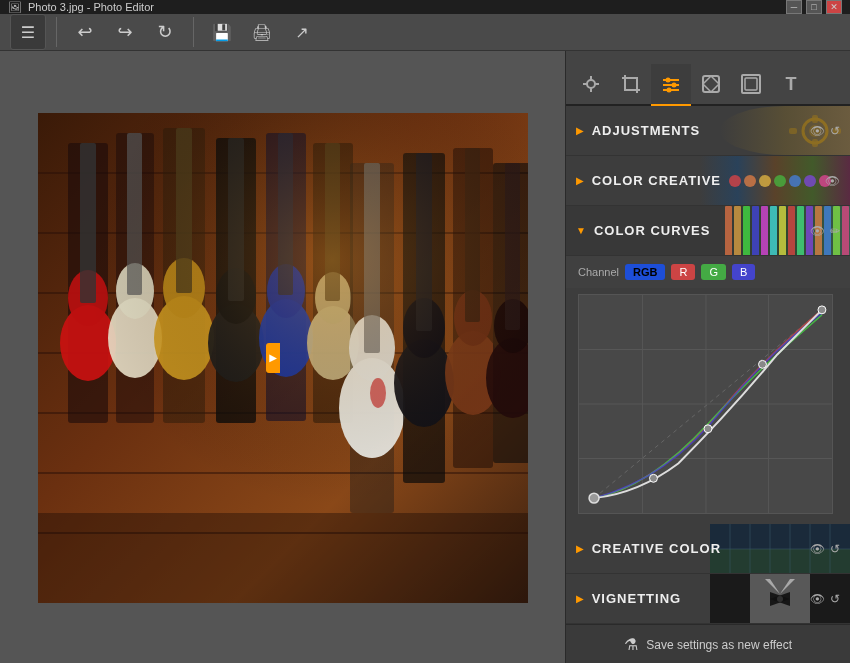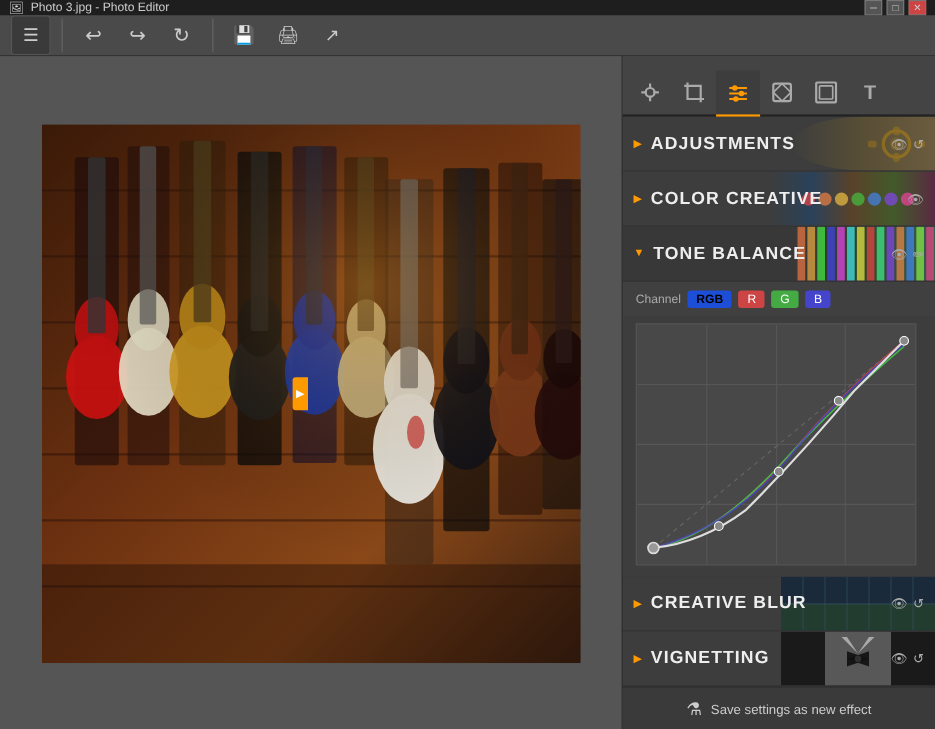--- a/index.html
+++ b/index.html
@@ -126,21 +126,21 @@
       display: flex;
       align-items: center;
       padding: 0 10px;
       gap: 8px;
       cursor: pointer;
       position: relative;
       overflow: hidden;
     }
     .section-header-text {
       font-weight: bold;
-      font-size: 16px;
+      font-size: 13px;
       letter-spacing: 1px;
       color: #eee;
       z-index: 1;
       position: relative;
     }
     .section-arrow {
       font-size: 10px;
       color: #f90;
       z-index: 1;
     }
@@ -505,21 +505,21 @@
             <circle cx="55" cy="23" r="6" fill="#44cc44" opacity="0.8"></circle>
             <circle cx="70" cy="23" r="6" fill="#4488ff" opacity="0.8"></circle>
             <circle cx="85" cy="23" r="6" fill="#8844ff" opacity="0.8"></circle>
             <circle cx="100" cy="23" r="6" fill="#ff44aa" opacity="0.8"></circle>
           </svg>
         </div>
 
         <div class="tone-section">
           <div class="tone-header" style="border-bottom: 1px solid #333;">
             <span style="color:#f90; font-size:10px;">▼</span>
-            <span class="section-header-text">TONE BALANCE</span>
+            <span class="section-header-text">COLOR CURVES</span>
             <div class="section-icons">
               <span class="section-icon-btn">👁</span>
               <span class="section-icon-btn">✏</span>
             </div>
             <div class="tone-bg"></div>
 
             <svg style="position:absolute; right:0; top:0; bottom:0; width:130px; height:50px; opacity:0.7;" viewBox="0 0 130 50">
               <rect x="5" y="0" width="7" height="50" fill="#e74" rx="1"></rect>
               <rect x="14" y="0" width="7" height="50" fill="#ea4" rx="1"></rect>
               <rect x="23" y="0" width="7" height="50" fill="#4e4" rx="1"></rect>
@@ -576,21 +576,21 @@
                 <circle cx="245" cy="15" r="4" fill="#888" stroke="#fff" stroke-width="1"></circle>
 
                 <circle cx="15" cy="205" r="5" fill="#999" stroke="#ddd" stroke-width="1.5"></circle>
               </svg>
             </div>
           </div>
         </div>
 
         <div class="section-header" style="border-bottom: 1px solid #333;">
           <span class="section-arrow">▶</span>
-          <span class="section-header-text">CREATIVE BLUR</span>
+          <span class="section-header-text">CREATIVE COLOR</span>
           <div class="section-icons">
             <span class="section-icon-btn">👁</span>
             <span class="section-icon-btn">↺</span>
           </div>
 
           <div style="position:absolute; right:0; top:0; bottom:0; width:140px; overflow:hidden;">
             <svg width="140" height="50" viewBox="0 0 140 50" xmlns="http://www.w3.org/2000/svg">
               <rect width="140" height="50" fill="#1a2a3a"></rect>
               <rect x="0" y="25" width="140" height="25" fill="#2a4a2a" opacity="0.6"></rect>
 

